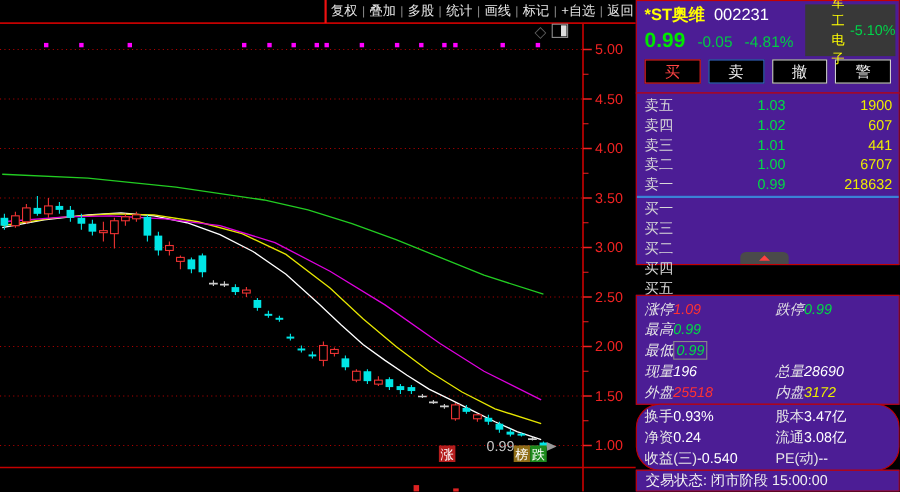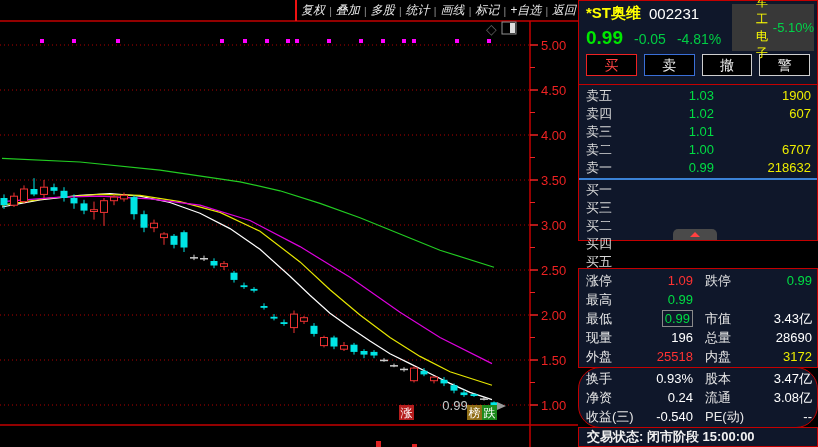--- a/index.html
+++ b/index.html
@@ -2,36 +2,36 @@
 <html><head>
 <meta charset="utf-8">
 <style>
   html,body{margin:0;padding:0;background:#000;}
   .root{position:relative;width:818px;height:447px;background:#000;overflow:hidden;
         font-family:"Liberation Sans","DejaVu Sans",sans-serif;}
   svg text{font-family:"Liberation Sans","DejaVu Sans",sans-serif;}
 
   
   .toolbar{position:absolute;left:297px;top:0;width:281px;height:21px;display:flex;
-           align-items:center;justify-content:space-between;color:#e8e8e8;font-size:12px;font-style:italic;}
+           align-items:center;justify-content:space-between;color:#e8e8e8;font-size:12px;}
   .toolbar .tb-item{padding:1px 4px;cursor:default;white-space:nowrap;}
   .toolbar .tb-sep{color:#8a8a8a;font-size:11px;}
 
   
   .chart-icons{position:absolute;left:486px;top:21px;display:flex;align-items:center;gap:4px;}
   .diamond{color:#5f5f5f;font-size:14px;line-height:14px;}
 
   
   .panel{position:absolute;left:578px;top:0;width:240px;height:447px;box-sizing:border-box;}
-  .sec{position:absolute;left:0;width:240px;box-sizing:border-box;border:1px solid #c40000;background:#0f172a;}
+  .sec{position:absolute;left:0;width:240px;box-sizing:border-box;border:1px solid #c40000;background:#4c1d95;}
   .sec-header{top:0;height:85px;}
   .sec-book{top:84px;height:157px;}
-  .sec-stats{top:268px;height:100px;}
+  .sec-stats{top:268px;height:100px;font-style:italic;}
   .sec-fin{top:367px;height:61px;}
-  .sec-status{top:427px;height:20px;display:flex;align-items:center;font-weight:bold;}
+  .sec-status{top:427px;height:20px;display:flex;align-items:center;}
 
   .title-row{display:flex;align-items:center;gap:8px;padding:3px 0 0 7px;}
   .stock-name{color:#ffff00;font-size:15px;font-weight:bold;}
   .stock-code{color:#ffffff;font-size:15px;}
   .sector-box{position:absolute;right:3px;top:3px;width:58px;height:47px;background:#383838;
               display:flex;flex-direction:row;align-items:center;justify-content:center;gap:3px;padding-left:24px;}
   .sector-tag{color:#ffff00;font-size:12px;}
   .sector-pct{color:#00d34a;font-size:13px;}
   .price-row{display:flex;align-items:baseline;gap:11px;padding:4px 0 0 7px;}
   .last-price{color:#00e800;font-size:19px;font-weight:bold;}
@@ -48,21 +48,21 @@
   .book-row .bv{flex:1;text-align:right;color:#eded00;}
   .blue-divider{height:0;border-top:2px solid #3b82d6;margin:1px 0 1px 0;}
   .chevron-tab{position:absolute;left:94px;bottom:0;width:44px;height:11px;background:#4a4a4a;
                border-radius:5px 5px 0 0;display:flex;align-items:center;justify-content:center;}
   .chevron-tri{width:0;height:0;border-left:5px solid transparent;border-right:5px solid transparent;
                border-bottom:5px solid #ff4040;}
 
   .stat-row{display:flex;height:19px;line-height:19px;font-size:13px;}
   .stat-cell{display:flex;width:50%;padding:0 5px 0 7px;box-sizing:border-box;}
   .stat-cell .sl{color:#e6e6e6;white-space:nowrap;}
-  .stat-cell .sv{flex:1;text-align:right;white-space:nowrap;}
+  .stat-cell .sv{flex:1;text-align:left;white-space:nowrap;}
   .c-red{color:#ff3232;} .c-green{color:#00dd44;} .c-yellow{color:#eded00;} .c-white{color:#ffffff;}
   .boxed{border:1px solid #8a8a8a;padding:0 2px;line-height:15px;align-self:center;}
 
   .status-text{color:#f0f0f0;font-size:13px;padding-left:8px;white-space:nowrap;}
 </style>
 </head>
 <body>
 
 <div class="root">
 
@@ -296,20 +296,21 @@
             <span class="bv">1900</span>
           </div>
           <div class="book-row">
             <span class="bl">卖四</span>
             <span class="bp">1.02</span>
             <span class="bv">607</span>
           </div>
           <div class="book-row">
             <span class="bl">卖三</span>
             <span class="bp">1.01</span>
+            <span class="bv">441</span>
           </div>
           <div class="book-row">
             <span class="bl">卖二</span>
             <span class="bp">1.00</span>
             <span class="bv">6707</span>
           </div>
           <div class="book-row">
             <span class="bl">卖一</span>
             <span class="bp">0.99</span>
             <span class="bv">218632</span>
@@ -363,24 +364,20 @@
           <div class="stat-cell">
             <span class="sl">最高</span>
             <span class="sv c-green">0.99</span>
           </div>
         </div>
         <div class="stat-row">
           <div class="stat-cell">
             <span class="sl">最低</span>
             <span class="sv c-green"><span class="boxed c-green">0.99</span></span>
           </div>
-          <div class="stat-cell">
-            <span class="sl">市值</span>
-            <span class="sv c-white">3.43亿</span>
-          </div>
         </div>
         <div class="stat-row">
           <div class="stat-cell">
             <span class="sl">现量</span>
             <span class="sv c-white">196</span>
           </div>
           <div class="stat-cell">
             <span class="sl">总量</span>
             <span class="sv c-white">28690</span>
           </div>

